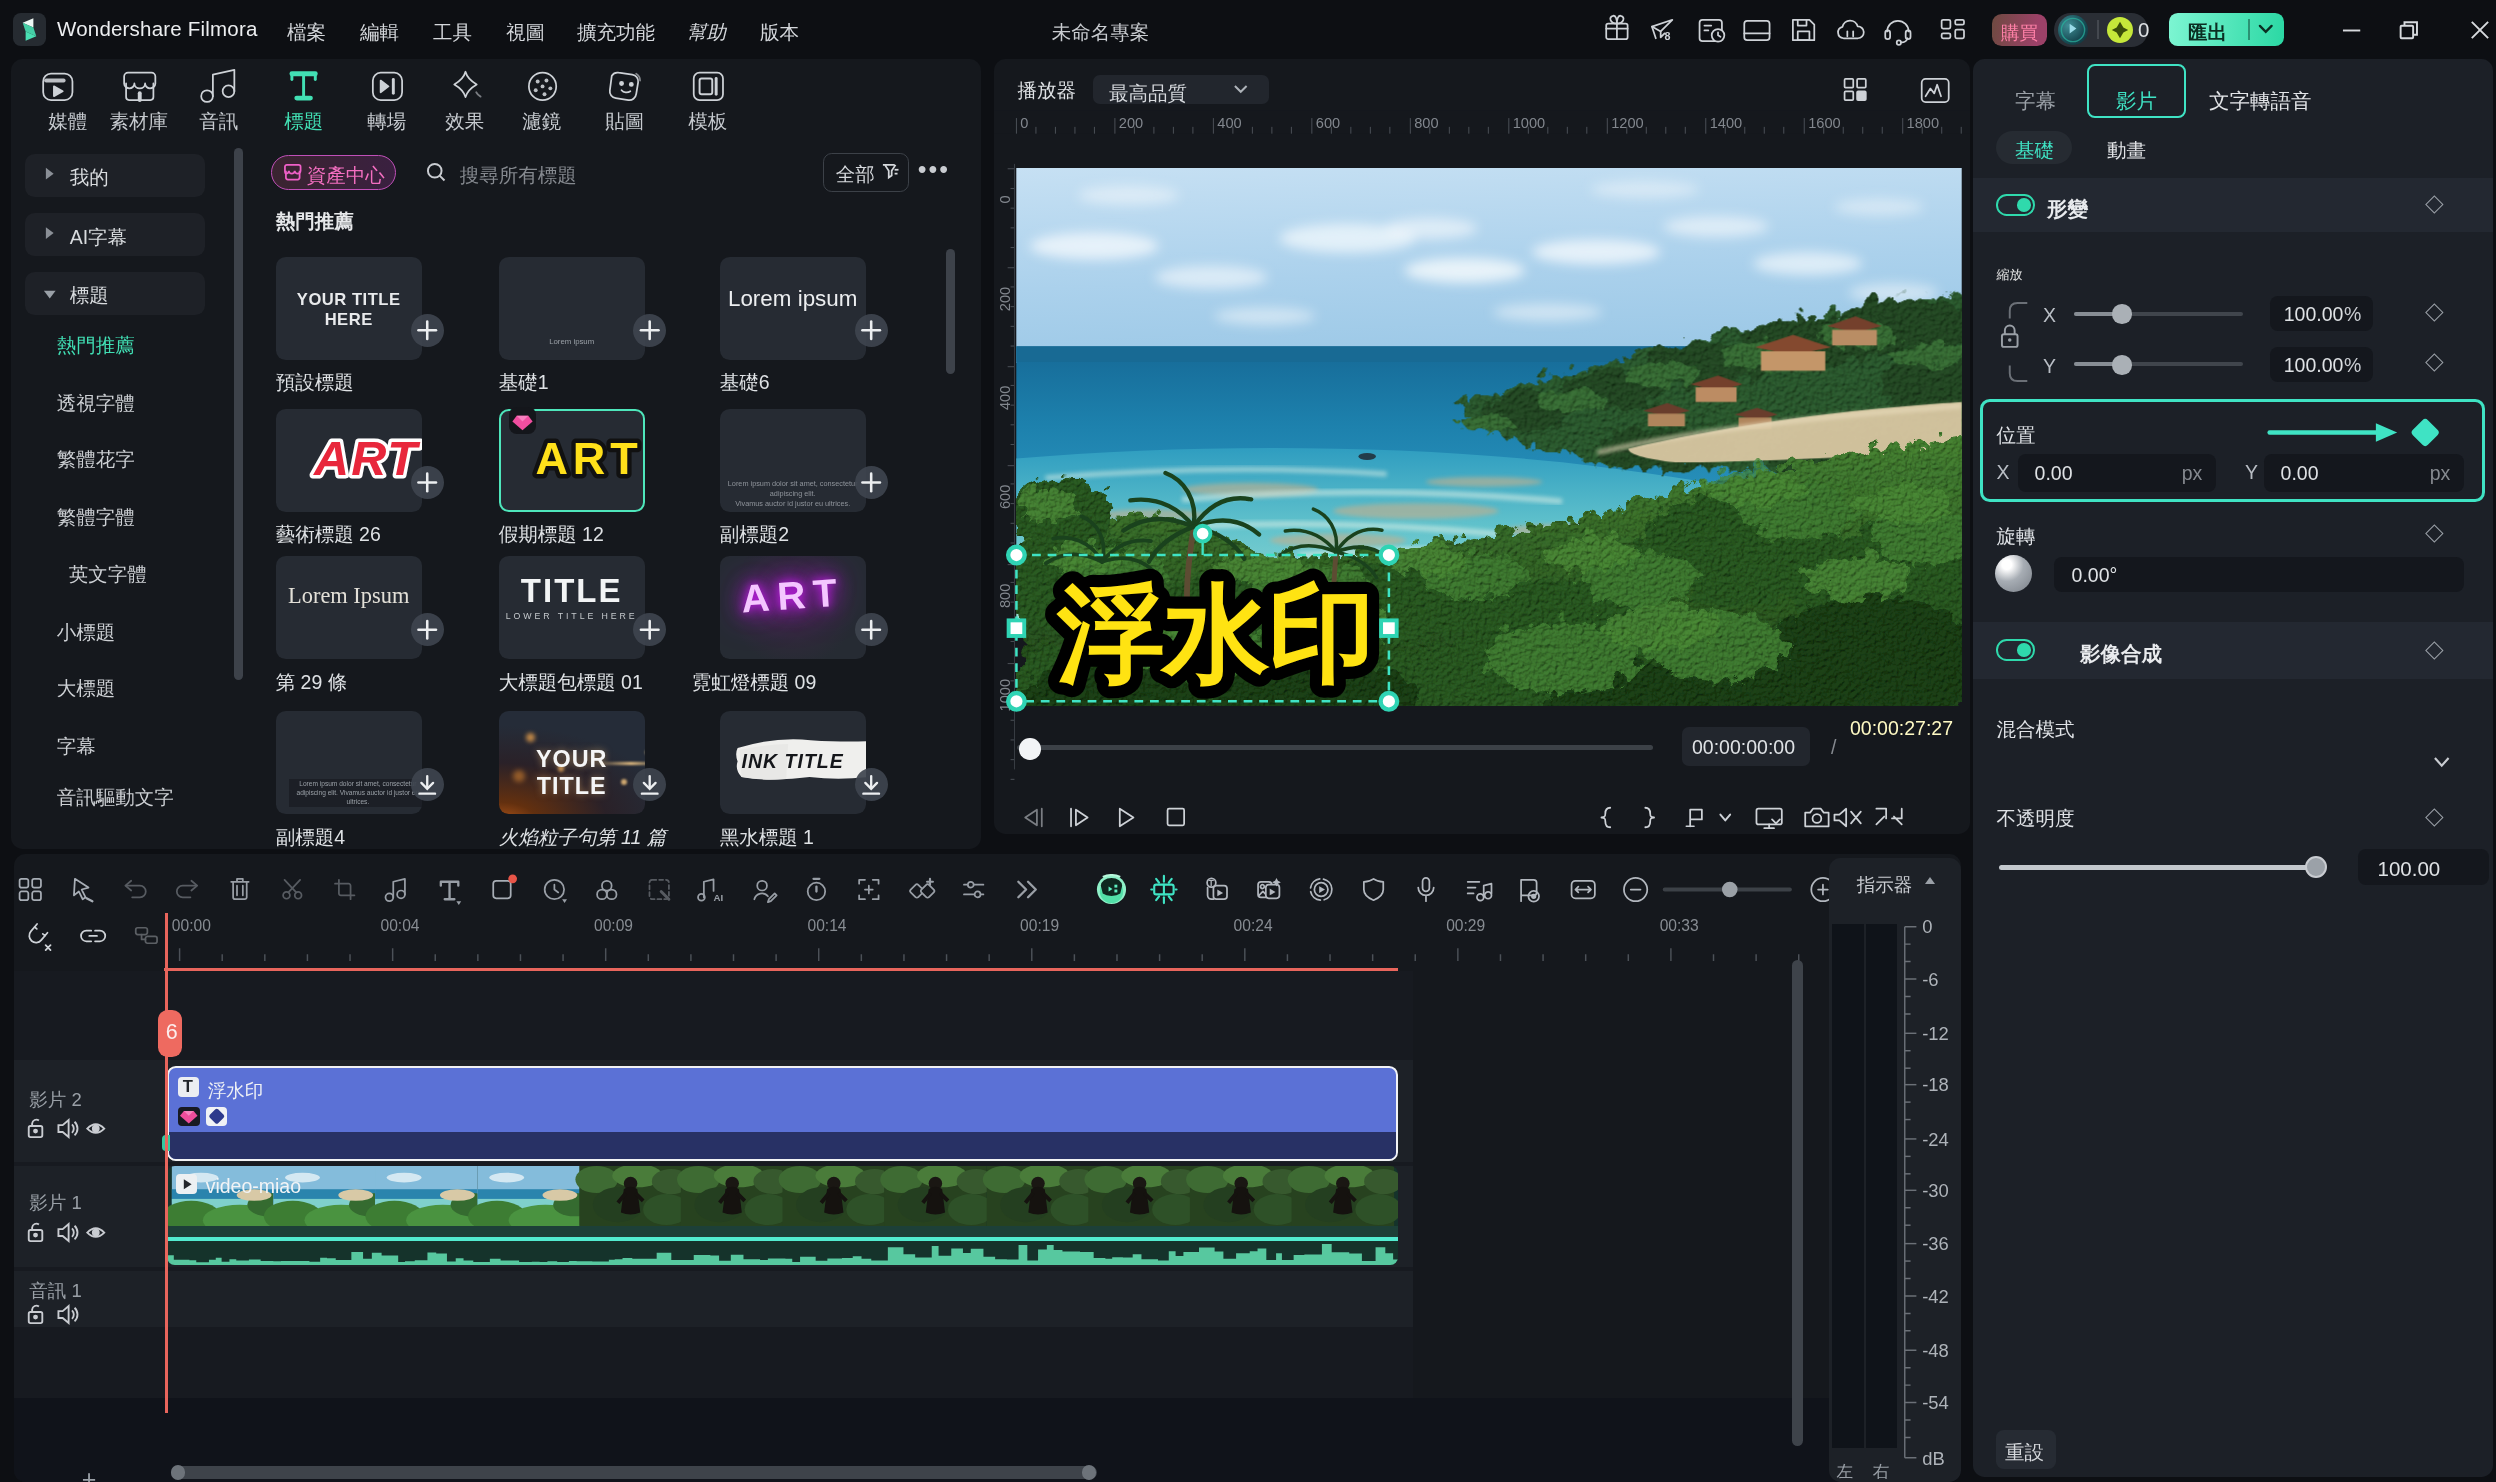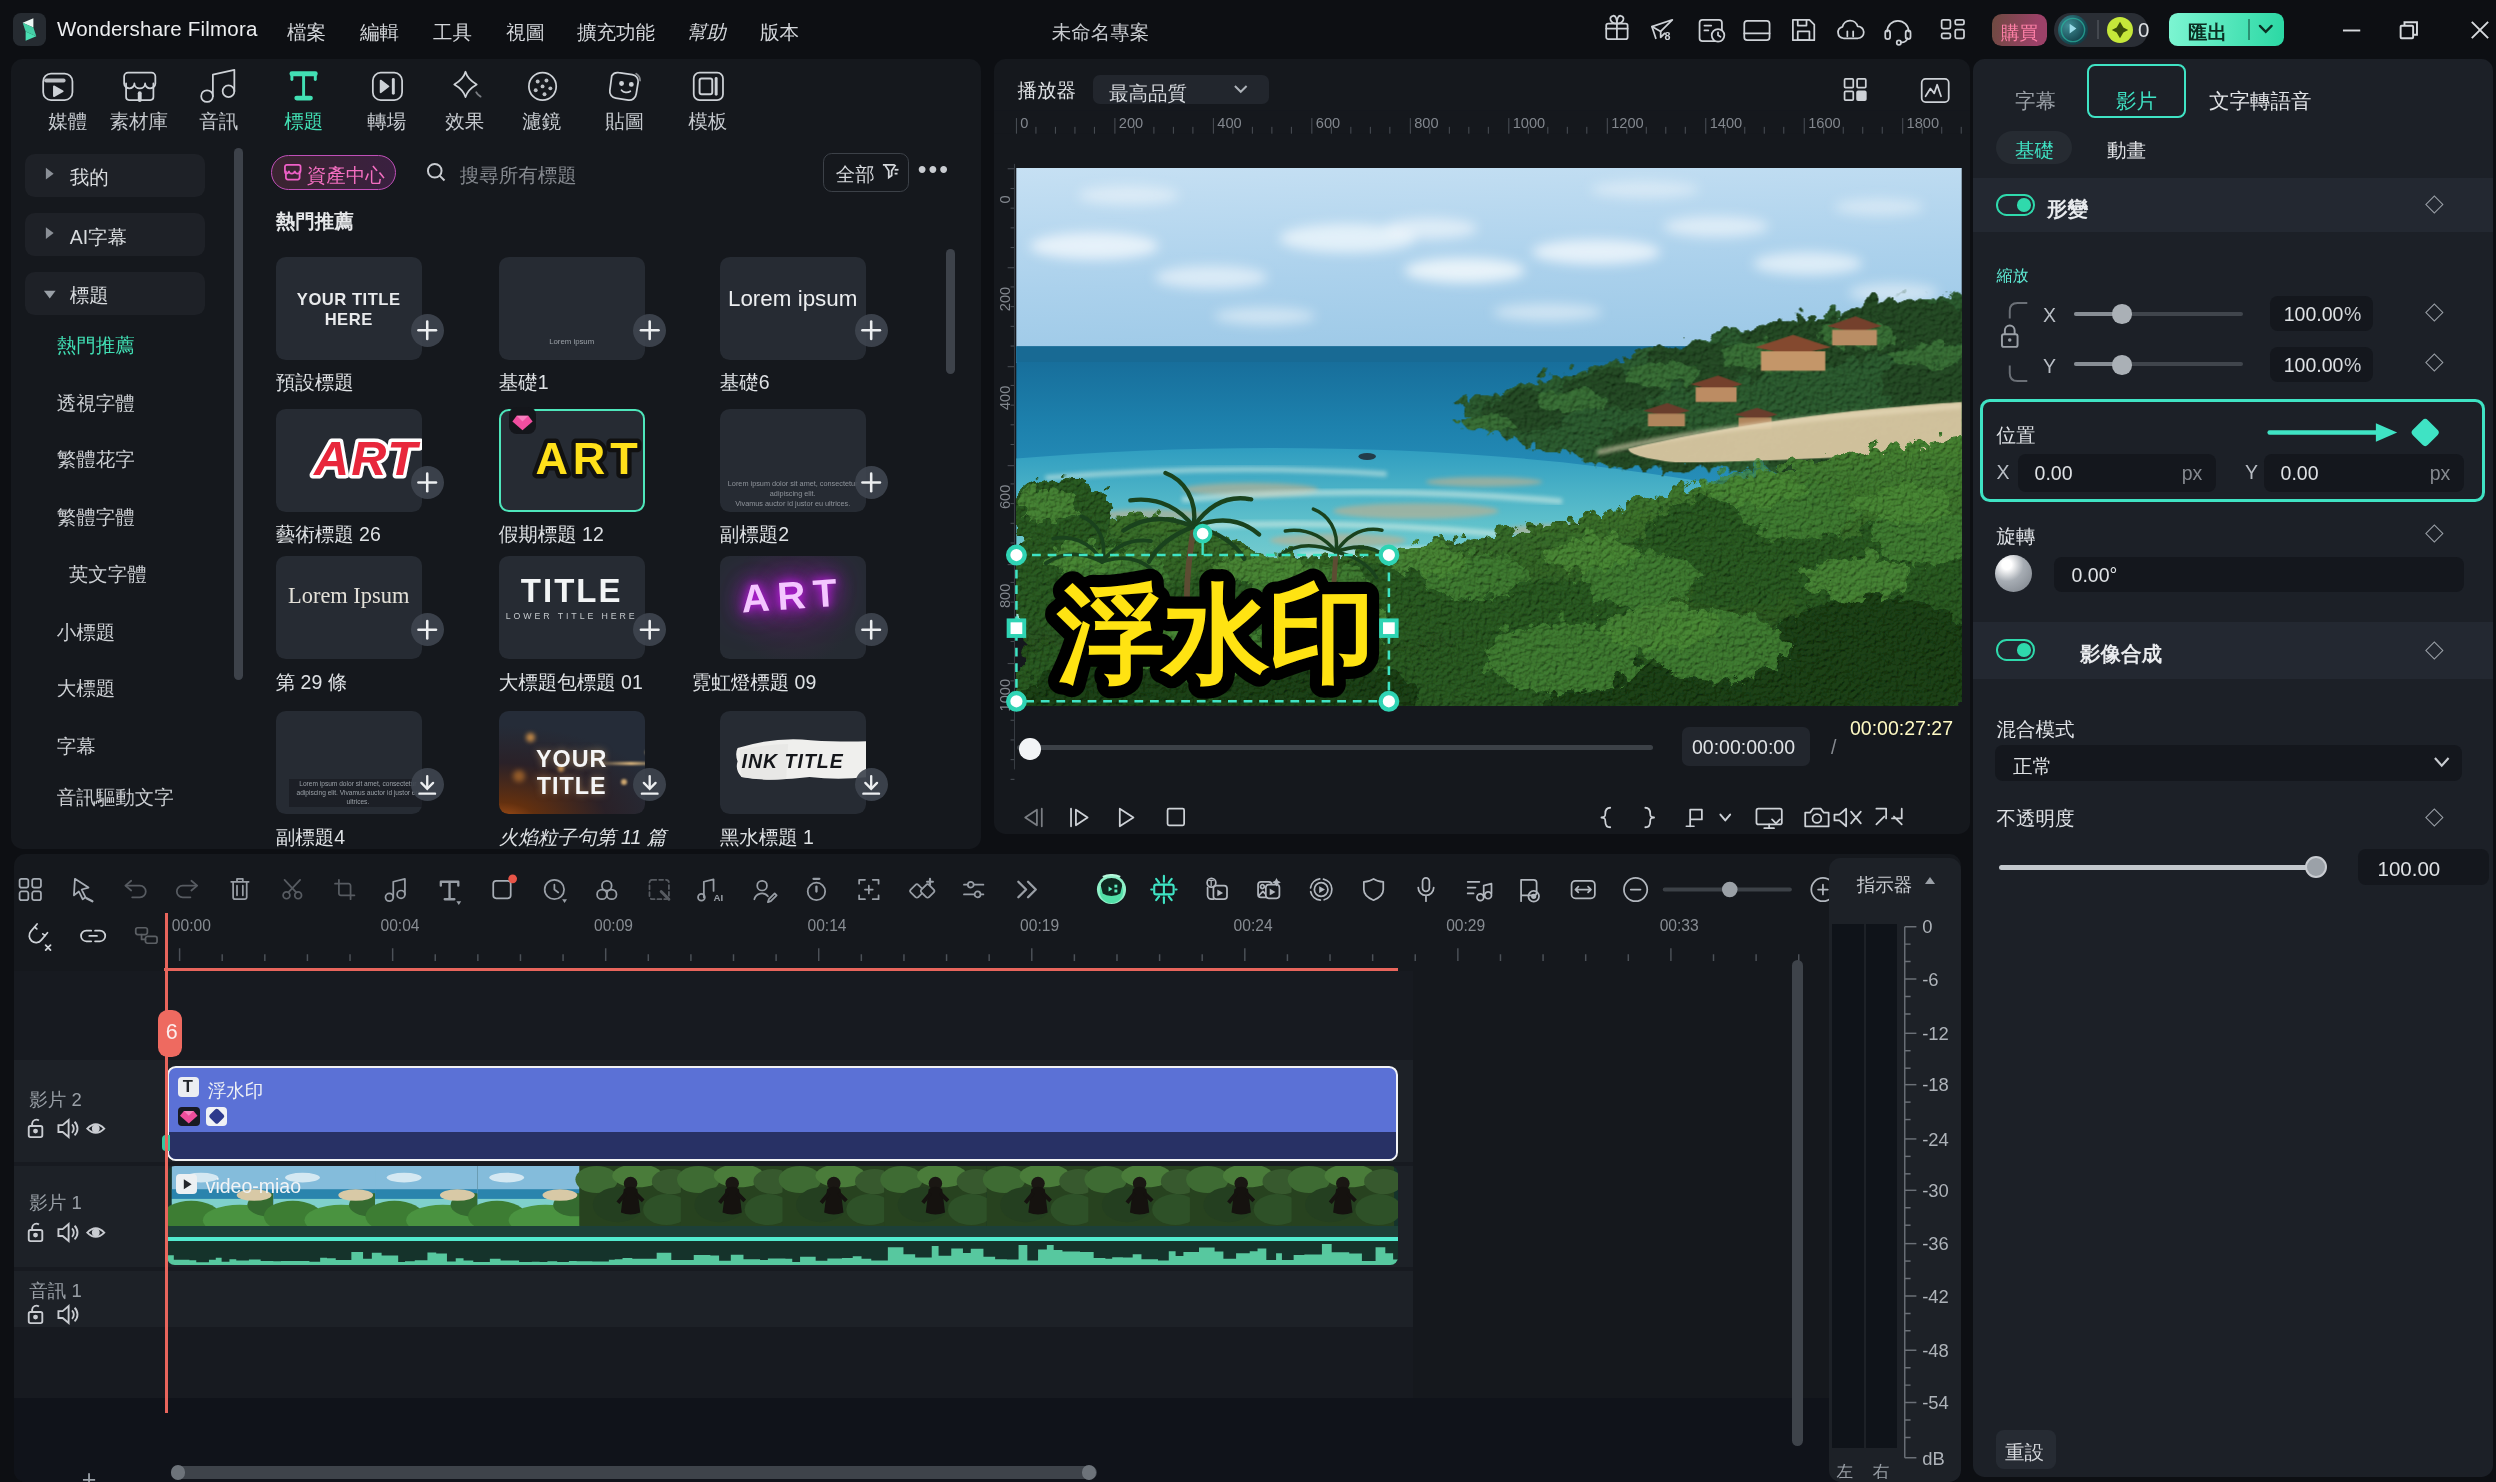--- a/index.html
+++ b/index.html
@@ -649,21 +649,21 @@
   <div class="abs" style="left:42px;top:78px;font-size:19.5px;color:#3fe3c4;">基礎</div>
   <div class="abs" style="left:134px;top:78px;font-size:19.5px;color:#e3e5e8;">動畫</div>
 
   <div class="abs" style="left:0;top:119px;width:520px;height:54px;background:#232831;"></div>
   <div class="toggle" style="left:23.4px;top:135px;">
         <div class="tknob"></div>
       </div>
   <div class="abs" style="left:74px;top:136px;font-size:20.5px;font-weight:bold;color:#e9ebee;">形變</div>
   <div class="kdiamond" style="left:455px;top:139px;"></div>
 
-  <div class="abs" style="left:23.4px;top:207px;font-size:16px;color:#5eead4;">縮放</div>
+  <div class="abs" style="left:23.4px;top:207px;font-size:13px;color:#e5e5e5;">縮放</div>
   <svg class="abs" style="left:27px;top:236px;" width="39" height="94" viewBox="0 0 40 96">
     <path d="M28 8 H18 q-8 0 -8 8 v8 M28 88 H18 q-8 0 -8 -8 v-8" fill="none" stroke="#6b7077" stroke-width="2"></path>
     <rect x="2" y="40" width="16" height="13" rx="2" fill="none" stroke="#9aa0a7" stroke-width="2"></rect>
     <path d="M5 40 v-4 a5 5 0 0 1 10 0 v4" fill="none" stroke="#9aa0a7" stroke-width="2"></path>
     <circle cx="10" cy="46" r="1.8" fill="#9aa0a7"></circle>
   </svg>
   <div class="abs" style="left:70px;top:245px;font-size:19.5px;color:#b9bec5;">X</div>
   <div class="abs" style="left:101px;top:253px;width:169px;height:3.9px;border-radius:2px;background:#40454c;"></div>
   <div class="abs" style="left:101px;top:253px;width:47px;height:3.9px;border-radius:2px;background:#878d94;"></div>
   <div class="abs" style="left:139px;top:245px;width:19.5px;height:19.5px;border-radius:50%;background:#aab0b6;"></div>
@@ -708,23 +708,20 @@
       </div>
 
   <div class="abs" style="left:0;top:563px;width:520px;height:57px;background:#232831;"></div>
   <div class="toggle" style="left:23.4px;top:580px;">
         <div class="tknob"></div>
       </div>
   <div class="abs" style="left:74px;top:581px;font-size:20.5px;font-weight:bold;color:#e9ebee;margin-left:33px;">影像合成</div>
   <div class="kdiamond" style="left:455px;top:585px;"></div>
 
   <div class="abs" style="left:23.4px;top:657px;font-size:19.5px;color:#dfe2e6;">混合模式</div>
-  <div class="vbox" style="left:22.4px;top:686px;width:467px;height:36px;">
-        <span style="position:absolute;left:17.6px;top:7.8px;">正常</span>
-      </div>
   <svg class="abs" style="left:458px;top:696px;" width="21.5" height="15.6" viewBox="0 0 22 16">
         <path d="M4 3 l7 8 7 -8" stroke="#c9ccd1" stroke-width="2.2" fill="none"></path>
       </svg>
 
   <div class="abs" style="left:23.4px;top:746px;font-size:19.5px;color:#dfe2e6;">不透明度</div>
   <div class="kdiamond" style="left:455px;top:752px;"></div>
   <div class="abs" style="left:26px;top:806px;width:324px;height:4.9px;border-radius:2.9px;background:#c3c8cd;"></div>
   <div class="abs" style="left:332px;top:797px;width:22.4px;height:22.4px;border-radius:50%;background:#9ba1a8;border:2px solid #c9ccd1;"></div>
   <div class="vbox" style="left:385px;top:790px;width:131px;height:36px;">
         <span style="position:absolute;left:19.5px;top:7.8px;font-size:20.5px;">100.00</span>

